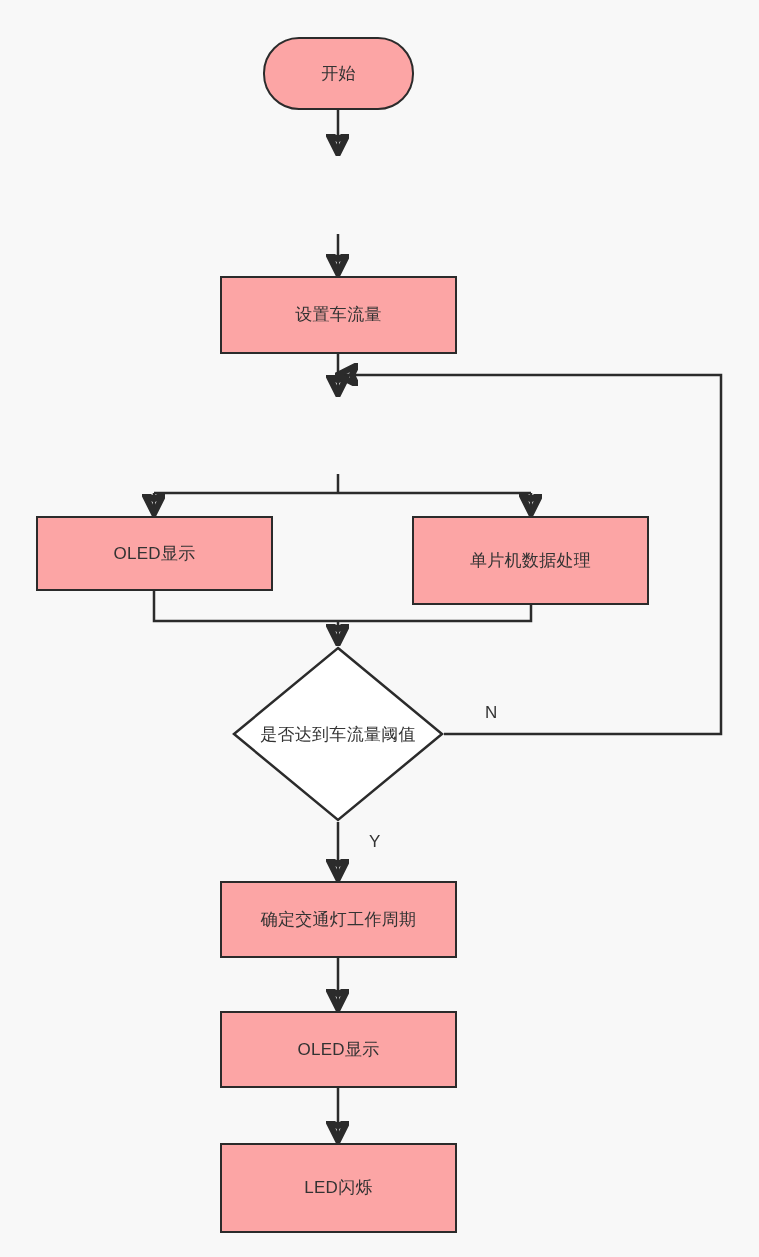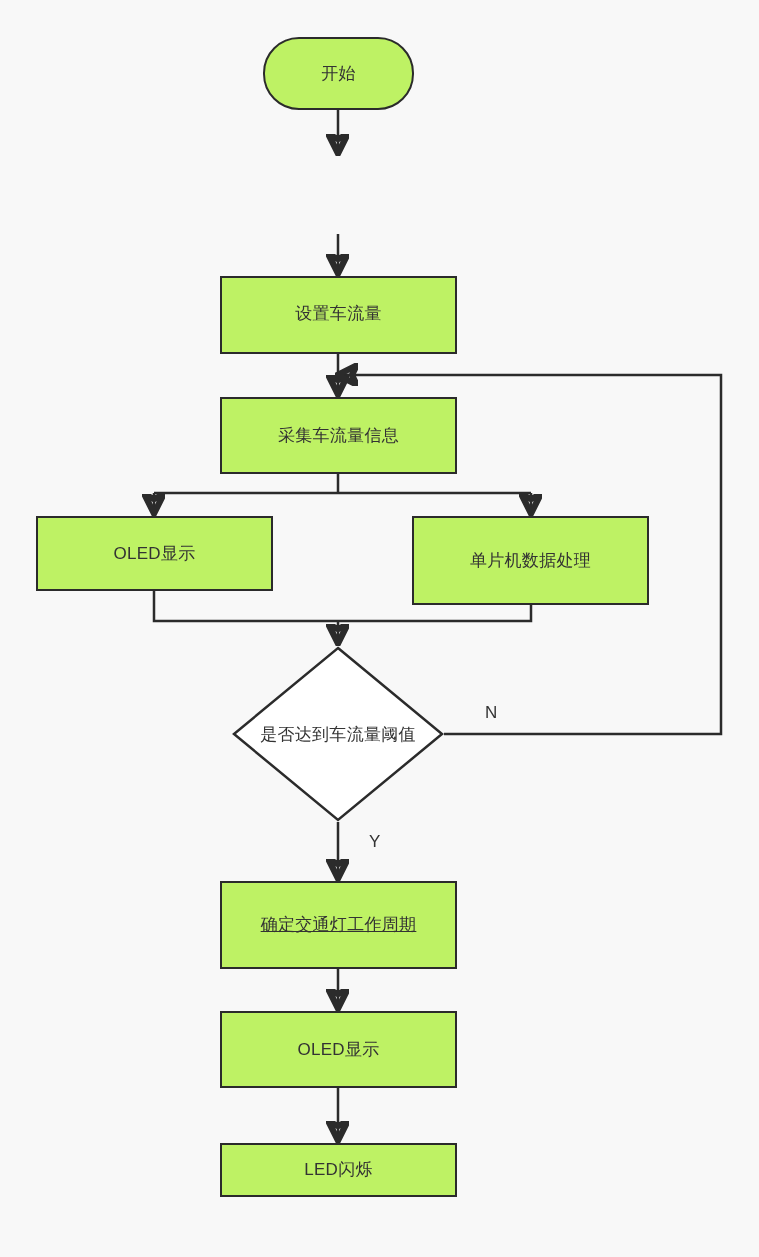--- a/index.html
+++ b/index.html
@@ -18,21 +18,21 @@
   #flow-canvas {
     position: absolute;
     top: 0;
     left: 0;
     width: 759px;
     height: 1257px;
   }
   .node {
     position: absolute;
     box-sizing: border-box;
-    background: #bef264;
+    background: #fca5a5;
     border: 2.5px solid #2b2b2b;
     display: flex;
     align-items: center;
     justify-content: center;
     text-align: center;
     color: #333333;
     font-size: 17px;
     line-height: 1.25;
     letter-spacing: 0.3px;
     white-space: nowrap;
@@ -122,52 +122,49 @@
     <line x1="338" y1="958" x2="338" y2="1007" marker-end="url(#arrowhead)"></line>
 
     <line x1="338" y1="1088" x2="338" y2="1139" marker-end="url(#arrowhead)"></line>
   </svg>
 
   <div class="node terminal" style="left:263px; top:37px; width:151px; height:73px;">
     <span>开始</span>
   </div>
 
 
-  <div class="node" style="left:220px; top:276px; width:237px; height:78px;font-family:Liberation Mono, monospace;">
+  <div class="node" style="left:220px; top:276px; width:237px; height:78px;">
     <span>设置车流量</span>
   </div>
 
-  <div class="node" style="left:220px; top:397px; width:237px; height:77px;">
-    <span>采集车流量信息</span>
-  </div>
 
   <div class="node" style="left:36px; top:516px; width:237px; height:75px;">
     <span>OLED显示</span>
   </div>
 
   <div class="node" style="left:412px; top:516px; width:237px; height:89px;">
     <span>单片机数据处理</span>
   </div>
 
   <div class="diamond-wrap" style="left:232px; top:646px; width:212px; height:176px;">
     <svg class="diamond-svg" width="212" height="176" viewBox="0 0 212 176" xmlns="http://www.w3.org/2000/svg">
       <polygon points="106,2 210,88 106,174 2,88"></polygon>
     </svg>
     <span class="diamond-label">是否达到车流量阈值</span>
   </div>
 
-  <div class="node" style="left:220px; top:881px; width:237px; height:88px;text-decoration:underline;">
+  <div class="node" style="left:220px; top:881px; width:237px; height:77px;">
     <span>确定交通灯工作周期</span>
   </div>
 
   <div class="node" style="left:220px; top:1011px; width:237px; height:77px;">
     <span>OLED显示</span>
   </div>
 
-  <div class="node" style="left:220px; top:1143px; width:237px; height:54px;">
+  <div class="node" style="left:220px; top:1143px; width:237px; height:90px;">
     <span>LED闪烁</span>
   </div>
 
   <div class="edge-label" style="left:485px; top:703px;">N</div>
 
   <div class="edge-label" style="left:369px; top:832px;">Y</div>
 
 </div>
 
 </body></html>

